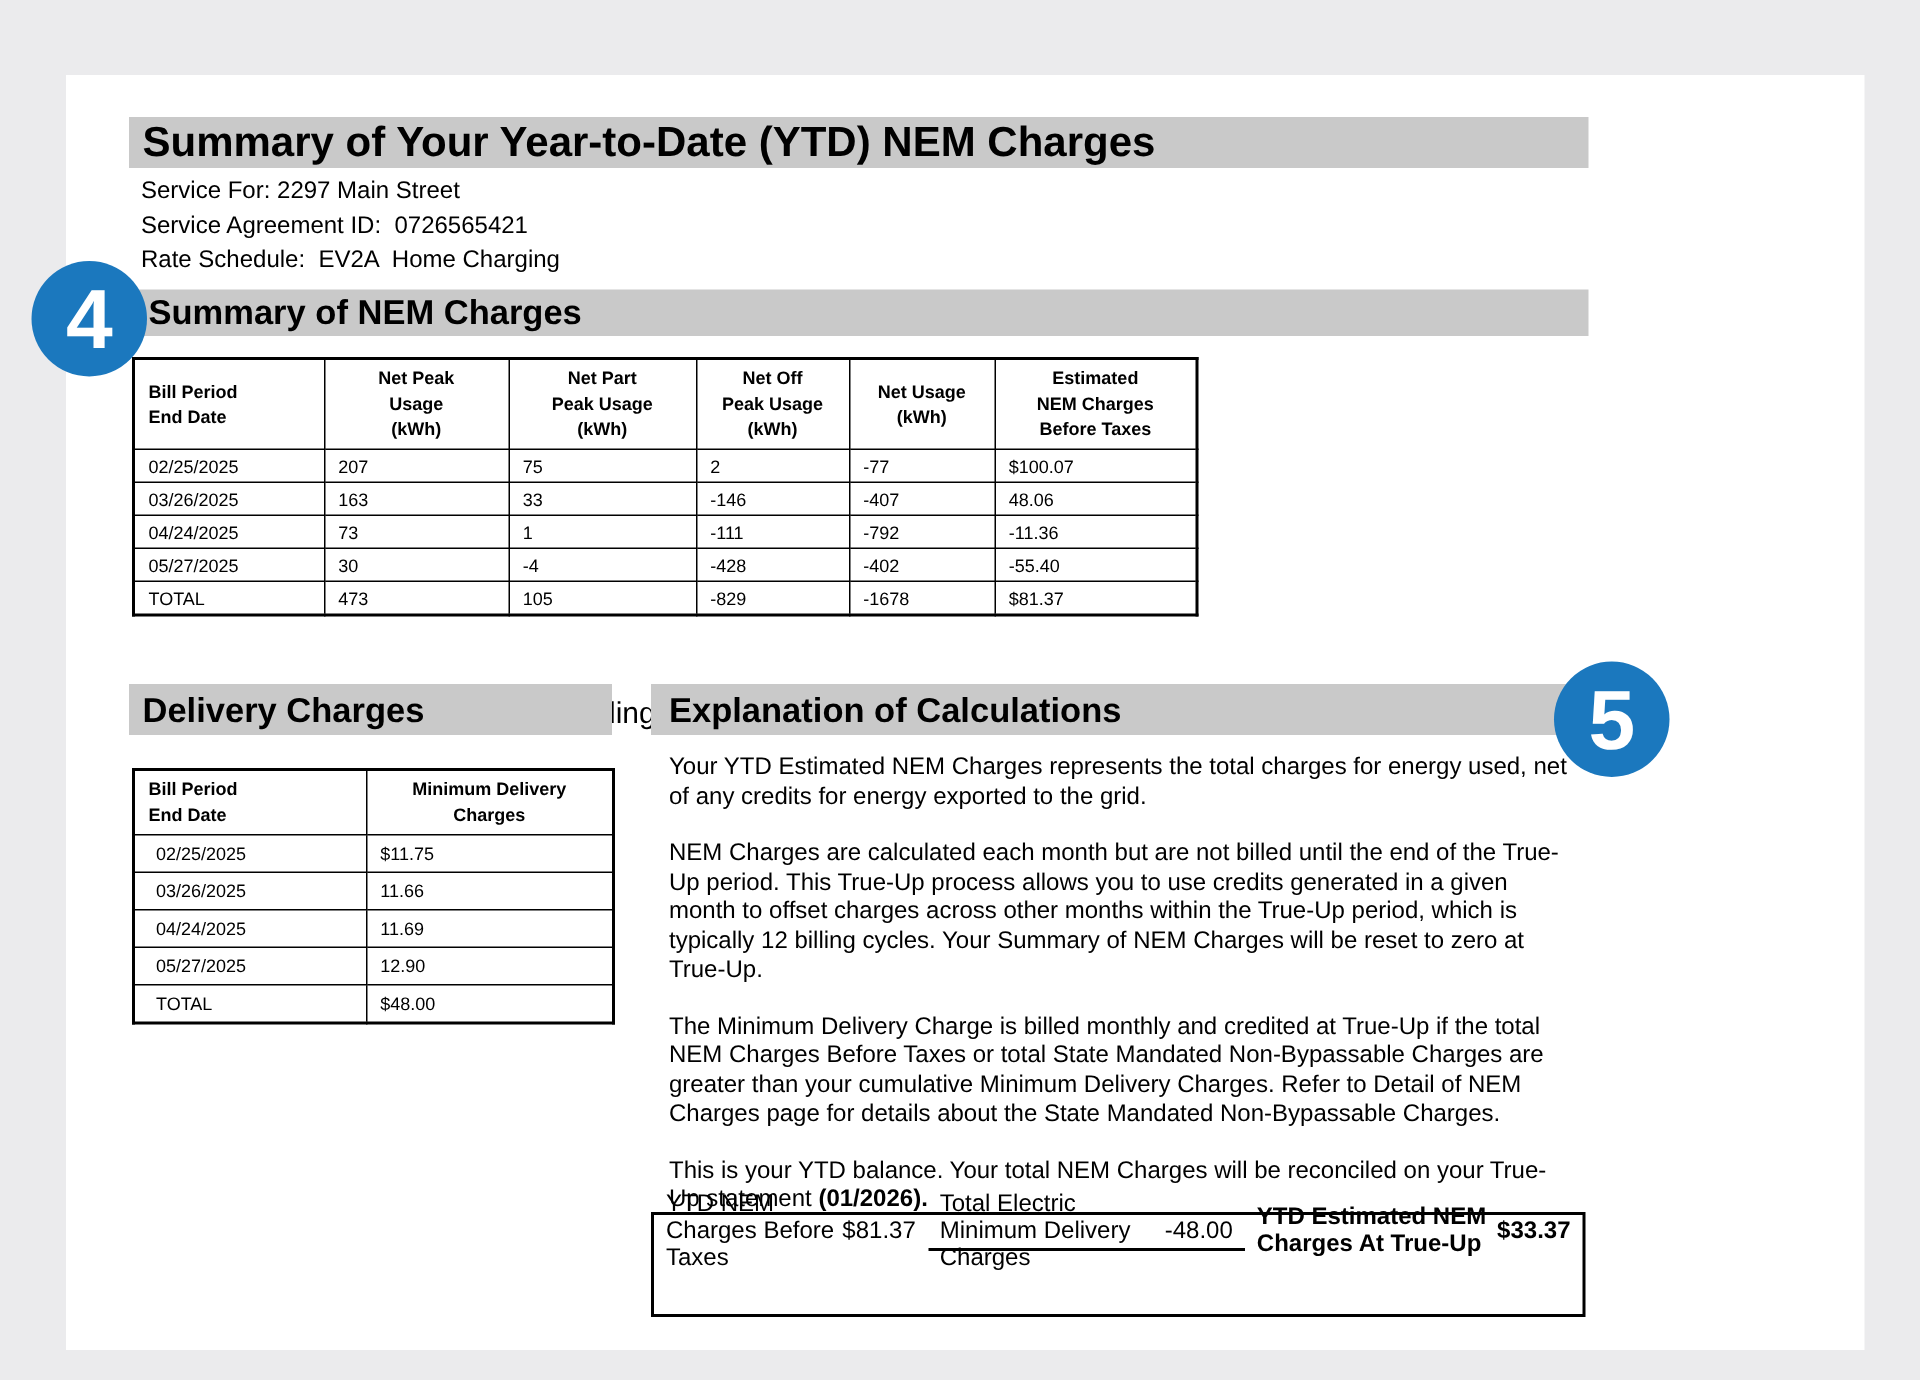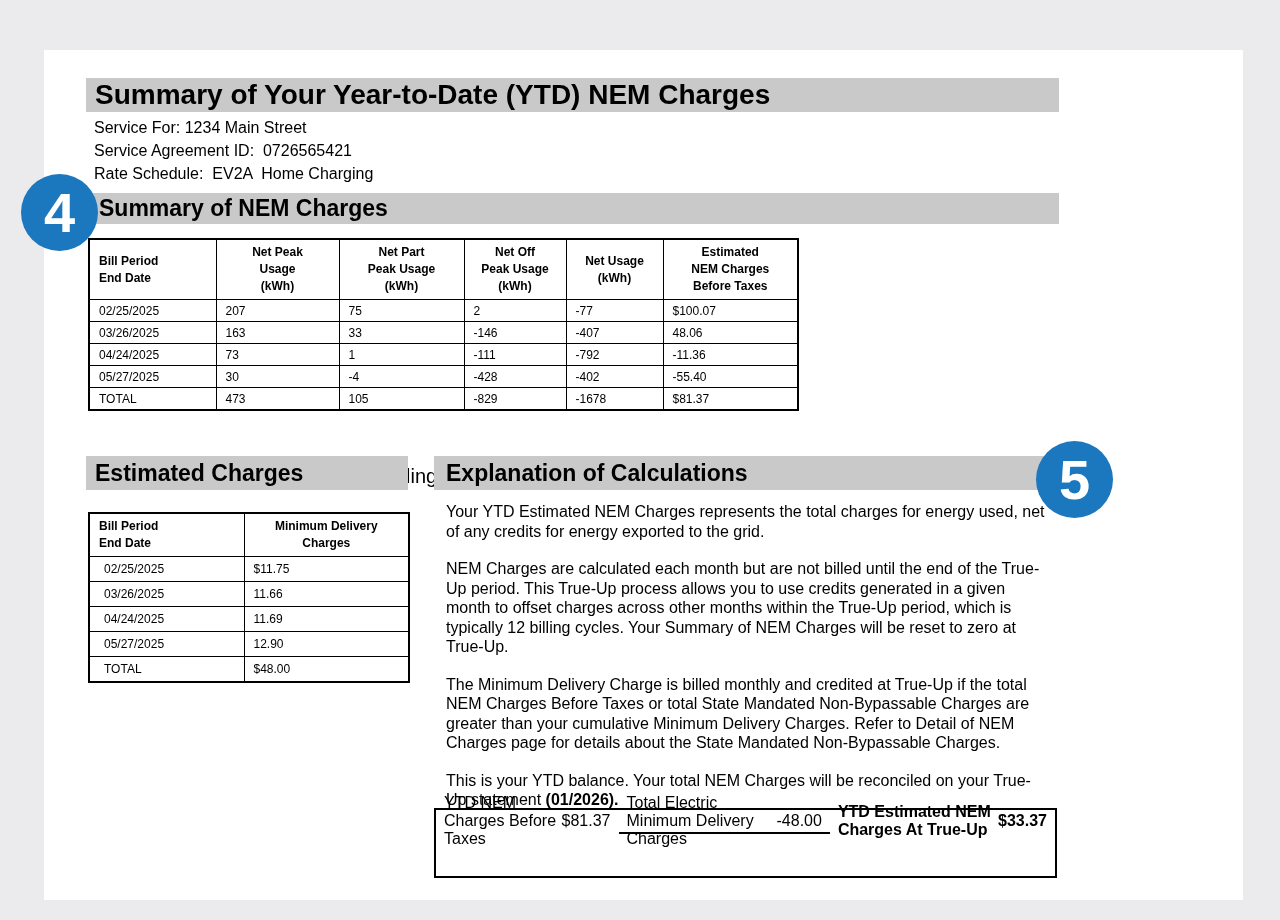--- a/index.html
+++ b/index.html
@@ -68,21 +68,21 @@
   .totals-row.bold{font-weight:bold;}
 </style>
 </head>
 <body style="background: rgb(235, 235, 237);">
 
 <div class="stage">
   <div class="page">
 
     <div class="bar bar-main" style="background: rgb(201, 201, 201);">Summary of Your Year-to-Date (YTD) NEM Charges</div>
 
-    <div class="service-block"><div>Service For: 1234 Main Street</div><div>Service Agreement ID:  0726565421</div><div>Rate Schedule:  EV2A  Home Charging</div></div>
+    <div class="service-block"><div>Service For: 2297 Main Street</div><div>Service Agreement ID:  0726565421</div><div>Rate Schedule:  EV2A  Home Charging</div></div>
 
     <div class="bar bar-nem" style="background: rgb(201, 201, 201);">Summary of NEM Charges</div>
 
     <table class="doc nem-table">
       <colgroup>
         <col style="width:127px">
           <col style="width:123px">
           <col style="width:125px">
         <col style="width:102px">
           <col style="width:97px">
@@ -159,21 +159,21 @@
             <td class="num">105</td>
             <td class="num">-829</td>
             <td class="num">-1678</td>
             <td class="num">$81.37</td>
           </tr>
         </tbody>
       </table>
 
     <div class="footnote">Differences may occur due to rounding.</div>
 
-    <div class="bar bar-electric" style="background: rgb(201, 201, 201);">Estimated Charges</div>
+    <div class="bar bar-electric" style="background: rgb(201, 201, 201);">Delivery Charges</div>
 
     <table class="doc elec-table">
       <colgroup>
         <col style="width:155px">
           <col style="width:165px">
       </colgroup>
     <thead>
           <tr>
             <th class="c0">
               <div>Bill Period</div>

